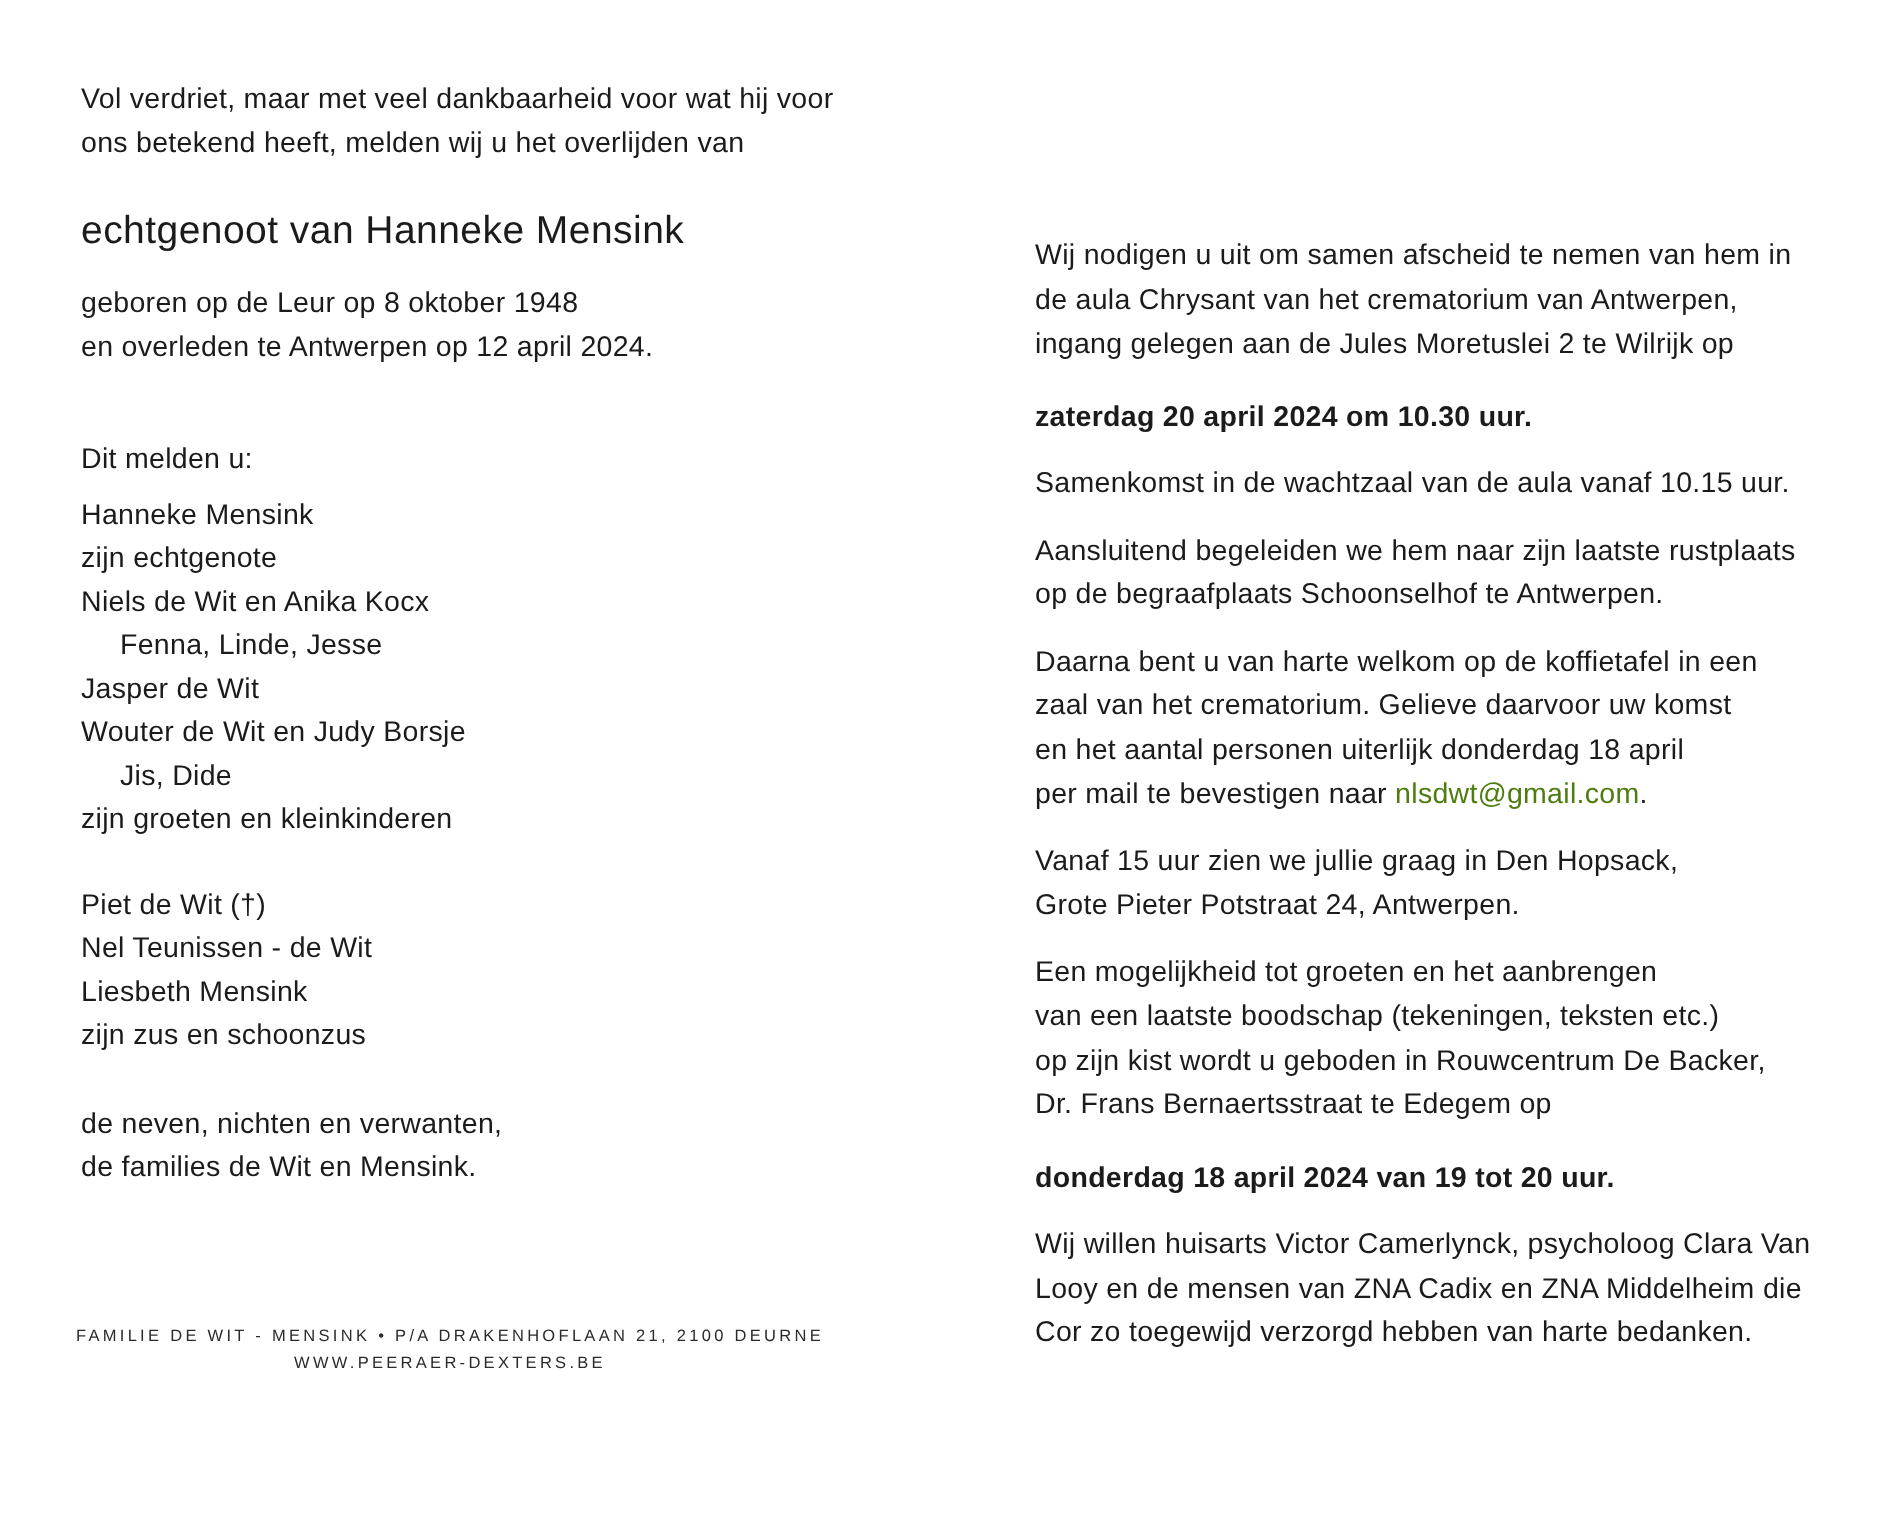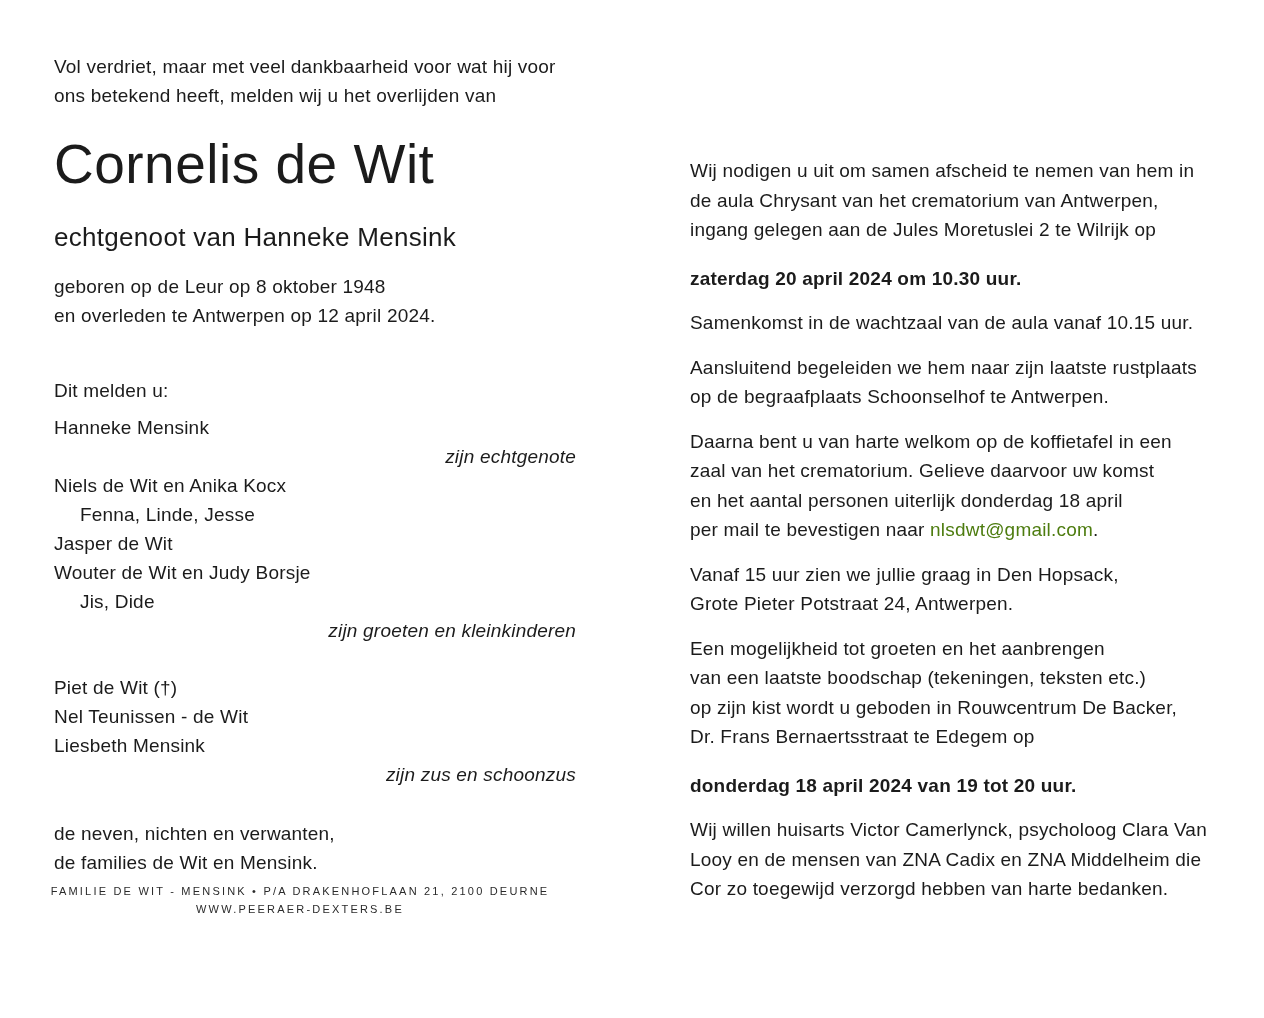--- a/index.html
+++ b/index.html
@@ -40,22 +40,21 @@
     font-size: 26px;
     line-height: 34px;
     letter-spacing: 0.3px;
   }
   .dates-block { margin-top: 18px; }
   .announce-line { margin-top: 46px; }
   .spouse-block { margin-top: 8px; }
   .role-line {
     font-size: 19px;
     line-height: 29px;
-    font-style: italic;
-    text-align: right;
+    text-align: left;
     letter-spacing: 0.2px;
   }
   .indented { padding-left: 26px; }
   .siblings-block { margin-top: 28px; }
   .relatives-block { margin-top: 30px; }
   
   .footer {
     position: absolute;
     left: 40px;
     top: 882px;
@@ -92,21 +91,20 @@
 
 <div class="page">
 
   <div class="left-col">
 
     <div class="intro-block">
       <div class="body-line">Vol verdriet, maar met veel dankbaarheid voor wat hij voor</div>
       <div class="body-line">ons betekend heeft, melden wij u het overlijden van</div>
     </div>
 
-    <h1 class="deceased-name">Cornelis de Wit</h1>
 
     <div class="relation-subtitle">echtgenoot van Hanneke Mensink</div>
 
     <div class="dates-block">
       <div class="body-line">geboren op de Leur op 8 oktober 1948</div>
       <div class="body-line">en overleden te Antwerpen op 12 april 2024.</div>
     </div>
 
     <div class="body-line announce-line">Dit melden u:</div>
 

